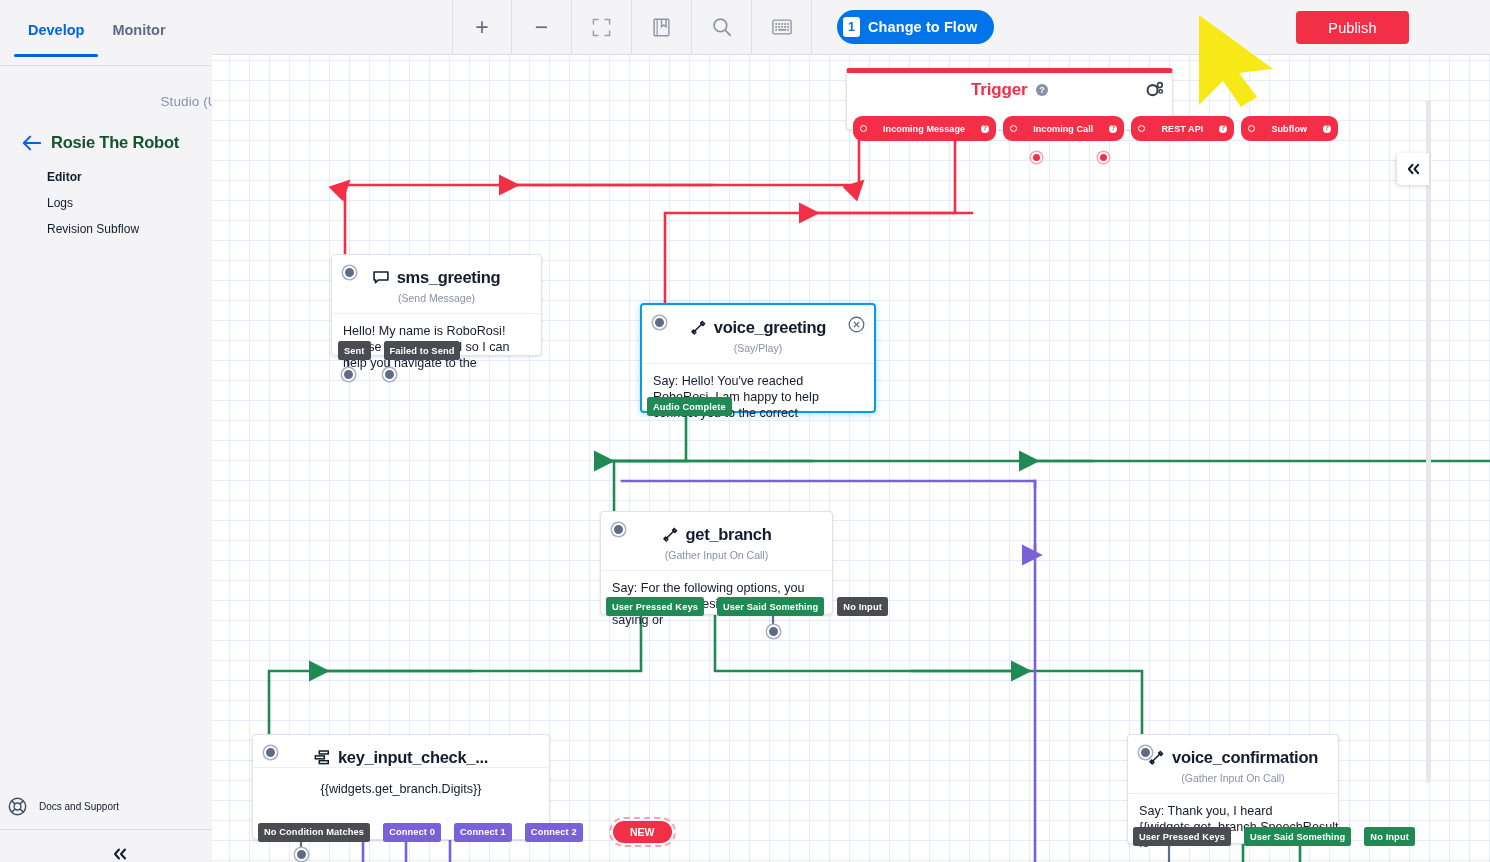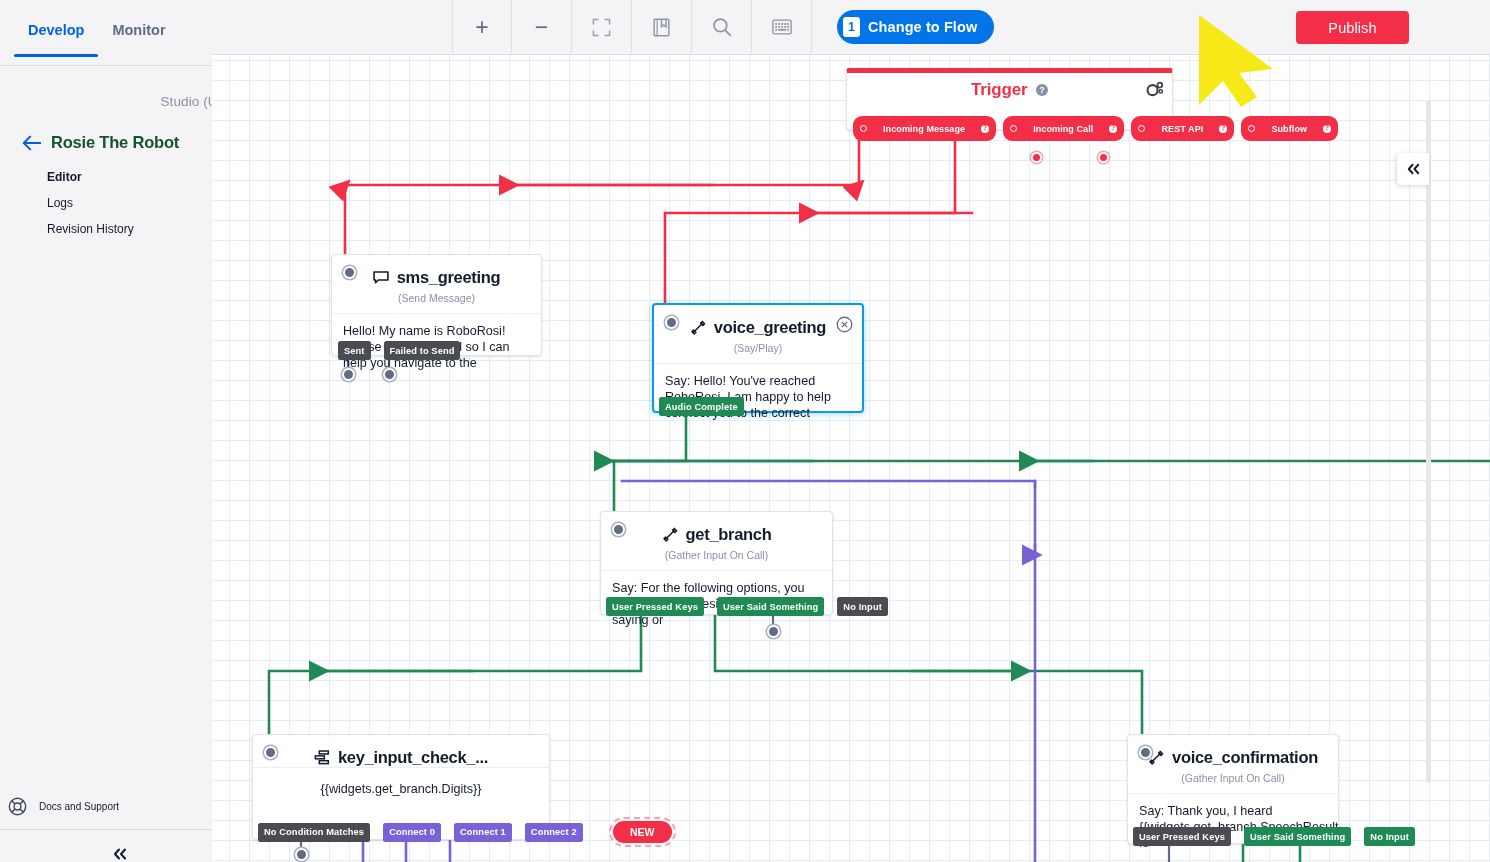--- a/index.html
+++ b/index.html
@@ -160,21 +160,21 @@
     <div class="flow-row">
       <svg class="back-arrow" width="19" height="16" viewBox="0 0 19 16">
         <path d="M8.2 1.6 1.8 8l6.4 6.4M2.2 8H18.2" fill="none" stroke="currentColor" stroke-width="2" stroke-linecap="round" stroke-linejoin="round"></path>
       </svg>
       <span class="flow-name">Rosie The Robot</span>
     </div>
 
     <div class="nav">
       <div class="nav-item active">Editor</div>
       <div class="nav-item">Logs</div>
-      <div class="nav-item">Revision History</div>
+      <div class="nav-item">Revision Subflow</div>
     </div>
 
     <div class="sidebar-foot">
       <div class="docs-row">
         <svg width="19" height="19" viewBox="0 0 20 20">
           <circle cx="10" cy="10" r="8.6" fill="none" stroke="#414b5b" stroke-width="1.5"></circle>
           <circle cx="10" cy="10" r="3.6" fill="none" stroke="#414b5b" stroke-width="1.5"></circle>
           <path d="M3.9 3.9 7.5 7.5M16.1 3.9 12.5 7.5M3.9 16.1 7.5 12.5M16.1 16.1 12.5 12.5" stroke="#414b5b" stroke-width="1.5"></path>
         </svg>
         <span class="docs-label">Docs and Support</span>
@@ -354,21 +354,21 @@
       <div class="node-sub">(Send Message)</div>
       <div class="node-body">Hello! My name is RoboRosi! Please give me a call so I can help you navigate to the</div>
       <div class="chips" style="top:86px;left:6px;">
         <div class="chip dark">Sent</div>
         <div class="chip dark">Failed to Send</div>
       </div>
     </div>
     <div class="endcap" style="left:130px;top:313px;"></div>
     <div class="endcap" style="left:171px;top:313px;"></div>
 
-    <div class="node selected" style="left:440px;top:248px;width:212px;height:110px;">
+    <div class="node selected" style="left:428px;top:248px;width:236px;height:110px;">
       <span class="in-dot"></span>
       <span class="close-x">
         <svg width="17" height="17" viewBox="0 0 18 18">
           <circle cx="9" cy="9" r="7.7" fill="none" stroke="#606b85" stroke-width="1.4"></circle>
           <path d="M6.2 6.2 11.8 11.8M11.8 6.2 6.2 11.8" stroke="#606b85" stroke-width="1.4"></path>
         </svg>
       </span>
       <div class="node-title">
         <svg width="16" height="16" viewBox="0 0 17 17">
           <path d="M3.2 13.6 13.4 3.4M2.1 12.5l2.4 2.4 1.8-1.8-2.4-2.4zM11.3 3.3l2.4 2.4 1.8-1.8-2.4-2.4z" fill="none" stroke="#121c2d" stroke-width="1.6" stroke-linejoin="round"></path>

